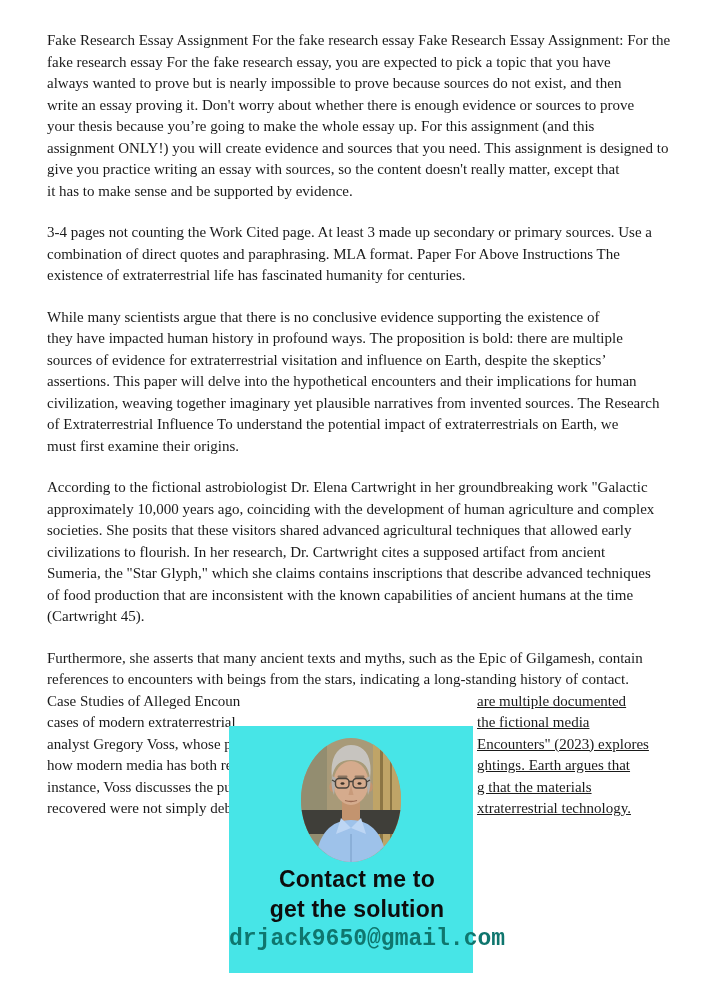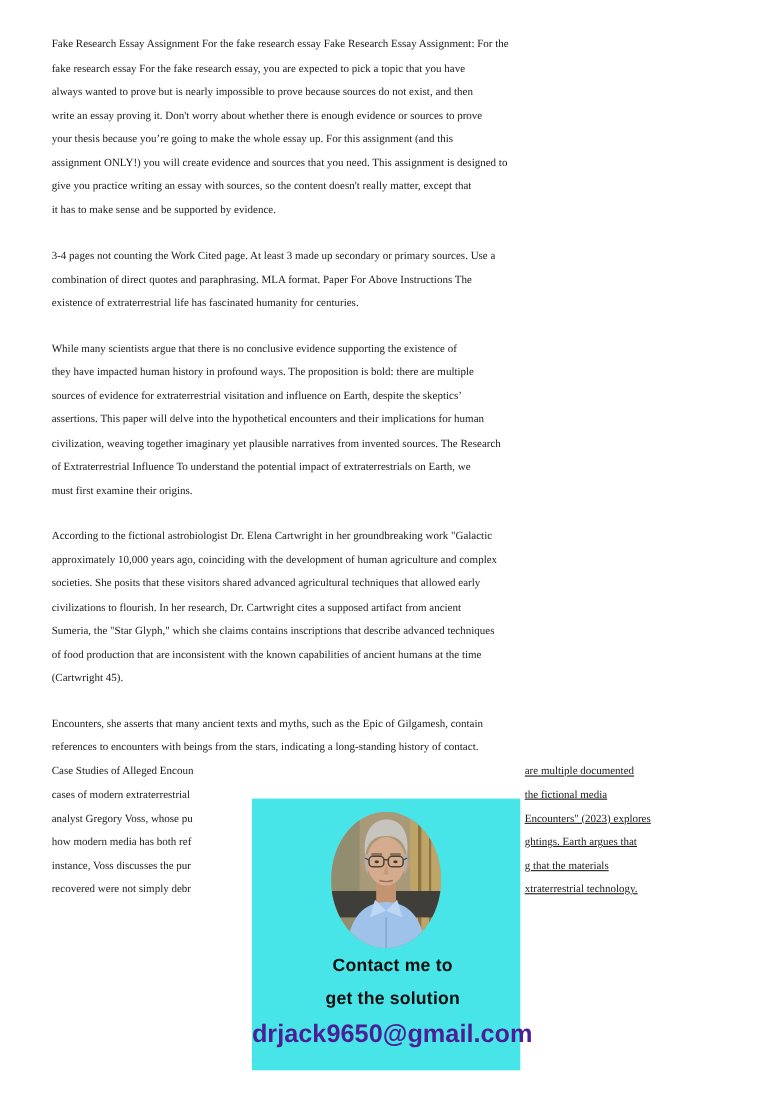--- a/index.html
+++ b/index.html
@@ -8,21 +8,21 @@
     background: #ffffff;
     position: relative;
     overflow: hidden;
     font-family: "Liberation Serif", serif;
   }
   .doc {
     position: absolute;
     left: 47px; top: 30px;
     width: 616px;
     color: #1a1a1a;
-    font-size: 10px;
+    font-size: 15px;
     line-height: 21.5px;
   }
   .para { margin: 0 0 20px 0; }
   .line {
     position: relative;
     height: 21.5px;
     line-height: 21.5px;
     white-space: nowrap;
   }
   .line .r {
@@ -40,33 +40,33 @@
     box-sizing: border-box;
   }
   .portrait {
     display: block;
     margin: 12px auto 0 auto;
     width: 100px; height: 124px;
   }
   .ad-h {
     font-family: "Liberation Sans", sans-serif;
     font-weight: bold;
-    font-size: 16px;
+    font-size: 23px;
     line-height: 30px;
     color: #0d0d0d;
     letter-spacing: 0.2px;
     margin-left: 12px;
   }
   .ad-h1 { margin-top: 2px; }
   .ad-email {
-    font-family: Liberation Sans, sans-serif;
+    font-family: Liberation Mono, monospace;
     font-weight: bold;
     font-size: 23px;
     line-height: 30px;
-    color: #4c1d95;
+    color: #0f766e;
   }
 </style>
 </head>
 <body>
 
 <div class="doc">
   <div>
       <div class="para">
         <div class="line"><span>Fake Research Essay Assignment For the fake research essay Fake Research Essay Assignment: For the</span></div>
         <div class="line"><span>fake research essay For the fake research essay, you are expected to pick a topic that you have</span></div>
@@ -94,21 +94,21 @@
       <div class="para">
         <div class="line"><span>According to the fictional astrobiologist Dr. Elena Cartwright in her groundbreaking work "Galactic</span></div>
         <div class="line"><span>approximately 10,000 years ago, coinciding with the development of human agriculture and complex</span></div>
         <div class="line"><span>societies. She posits that these visitors shared advanced agricultural techniques that allowed early</span></div>
         <div class="line"><span>civilizations to flourish. In her research, Dr. Cartwright cites a supposed artifact from ancient</span></div>
         <div class="line"><span>Sumeria, the "Star Glyph," which she claims contains inscriptions that describe advanced techniques</span></div>
         <div class="line"><span>of food production that are inconsistent with the known capabilities of ancient humans at the time</span></div>
         <div class="line"><span>(Cartwright 45).</span></div>
       </div>
       <div class="para">
-        <div class="line"><span>Encounters, she asserts that many ancient texts and myths, such as the Epic of Gilgamesh, contain</span></div>
+        <div class="line"><span>Furthermore, she asserts that many ancient texts and myths, such as the Epic of Gilgamesh, contain</span></div>
         <div class="line"><span>references to encounters with beings from the stars, indicating a long-standing history of contact.</span></div>
         <div class="line"><span>Case Studies of Alleged Encoun</span><span class="r">are multiple documented</span></div>
         <div class="line"><span>cases of modern extraterrestrial</span><span class="r">the fictional media</span></div>
         <div class="line"><span>analyst Gregory Voss, whose pu</span><span class="r">Encounters" (2023) explores</span></div>
         <div class="line"><span>how modern media has both ref</span><span class="r">ghtings. Earth argues that</span></div>
         <div class="line"><span>instance, Voss discusses the pur</span><span class="r">g that the materials</span></div>
         <div class="line"><span>recovered were not simply debr</span><span class="r">xtraterrestrial technology.</span></div>
       </div>
     </div>
 </div>

